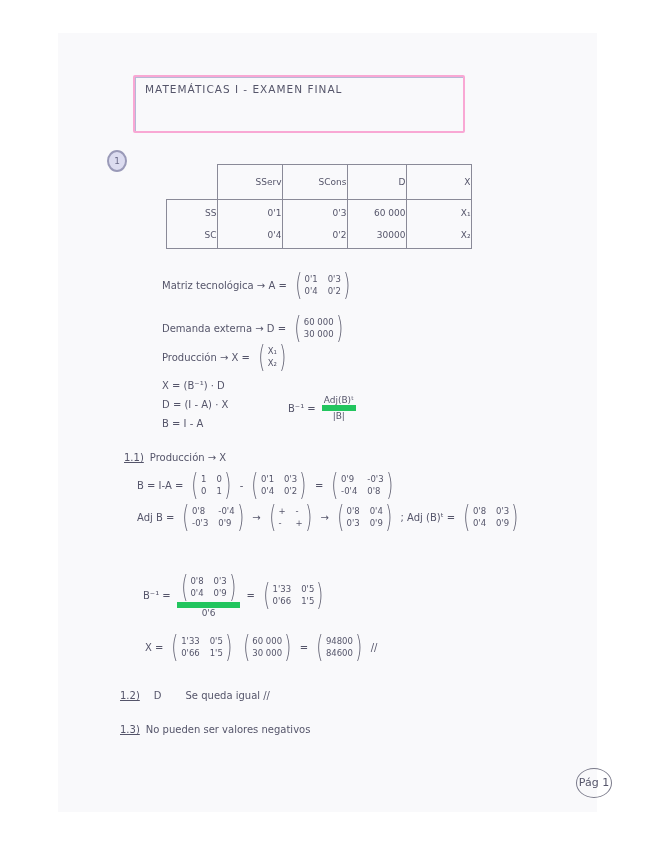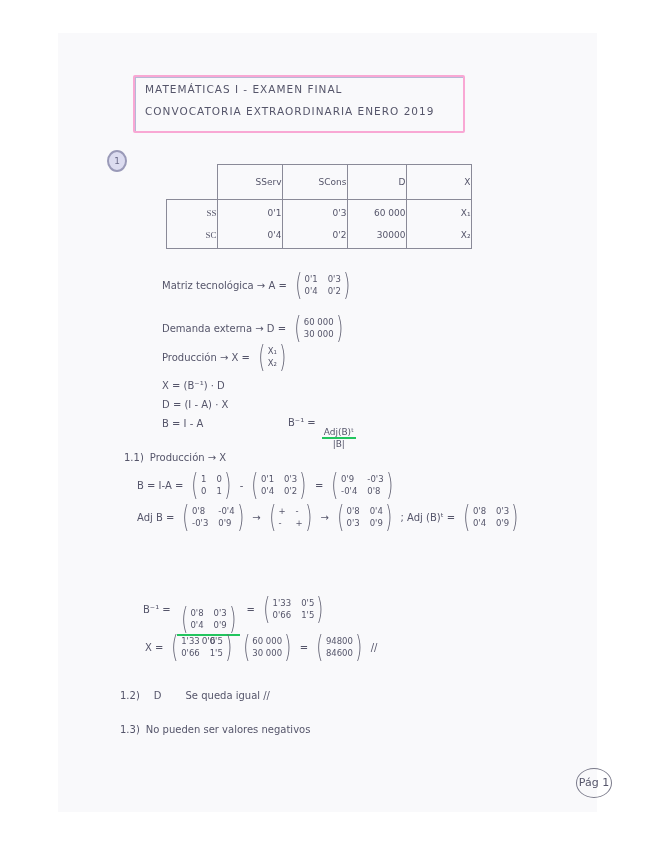--- a/index.html
+++ b/index.html
@@ -17,40 +17,39 @@
   .badge{position:absolute;left:107px;top:150px;width:16px;height:18px;
          border:2px solid #9a9ab8;border-radius:50%;background:#dcdcf0;
          font-size:9px;text-align:center;line-height:18px;color:#6a6a88;}
   table.grid{position:absolute;left:166px;top:164px;border-collapse:collapse;
              font-size:9px;color:#55556a;}
   table.grid td{border:1px solid #8a8a98;text-align:right;padding:0;}
   table.grid tr.head td{height:34px;}
   table.grid tr.head td.empty{border-top:none;border-left:none;}
   table.grid tr.body td{height:48px;vertical-align:middle;}
   .cellstack{display:flex;flex-direction:column;gap:12px;}
-  .rowlab{text-align:center;padding-left:8px !important;font-family:Liberation Serif, serif;}
+  .rowlab{text-align:center;padding-left:8px !important;}
   .matrix{display:inline-flex;align-items:center;vertical-align:middle;}
   .paren{font-size:30px;line-height:1;color:#666677;transform:scaleX(.6);font-weight:200;}
   .mgrid{display:grid;grid-template-columns:auto auto;column-gap:10px;row-gap:2px;font-size:8.5px;}
   .mcol{display:grid;grid-template-columns:auto;row-gap:2px;font-size:8.5px;}
   .line{position:absolute;display:flex;align-items:center;gap:6px;font-size:10px;color:#55556a;white-space:nowrap;}
   .frac{display:inline-flex;flex-direction:column;align-items:center;font-size:9px;}
-  .frac .num{border-bottom:2px solid #22c55e;padding:0 2px;margin-top:32px;}
+  .frac .num{border-bottom:6px solid #22c55e;padding:0 2px;}
   .pag{position:absolute;left:546px;top:768px;width:34px;height:28px;border:1.5px solid #7a7a8a;
        border-radius:50%;font-size:11px;text-align:center;line-height:28px;color:#55556a;margin-left:30px;}
-  .under{}
+  .under{text-decoration:underline;}
 </style>
 </head>
 <body>
 
 <div class="paper"></div>
 
 <div class="title-box hw">
   <span class="l1">MATEMÁTICAS I - EXAMEN FINAL</span>
-  <span class="l2">CONVOCATORIA EXTRAORDINARIA   ENERO 2019</span>
 </div>
 
 <div class="badge">1</div>
 
 <table class="grid">
   <tbody>
       <tr class="head">
     <td class="empty" style="width:50px"></td>
     <td style="width:64px">SServ</td>
     <td style="width:64px">SCons</td>

